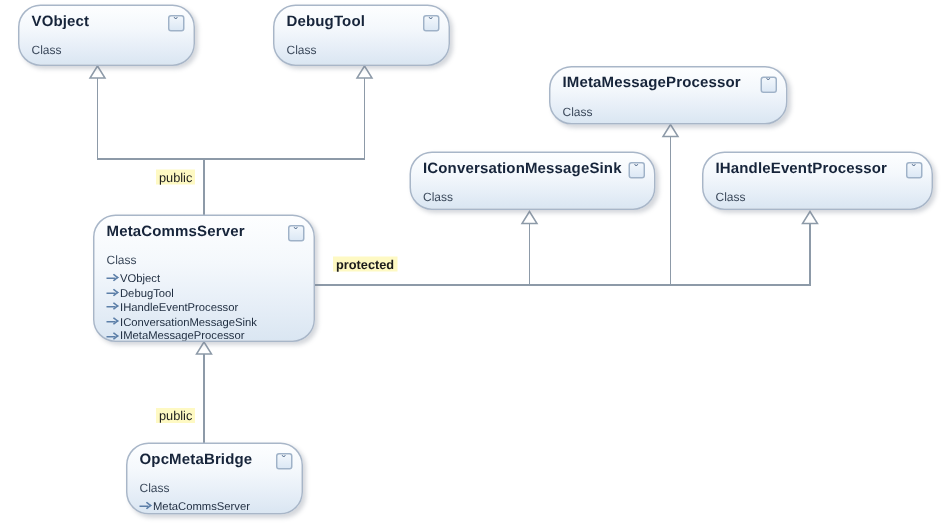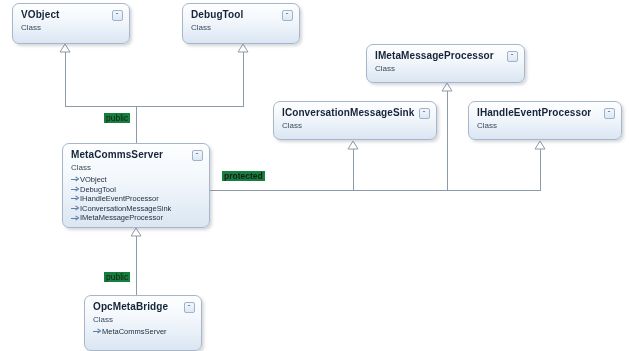--- a/index.html
+++ b/index.html
@@ -32,21 +32,21 @@
     width: 629px;
     height: 351px;
     pointer-events: none;
   }
 
   
   .uml-box {
     position: absolute;
     box-sizing: border-box;
     border: 1px solid #a8b6c8;
-    border-radius: 7px;
+    border-radius: 15px;
     background: linear-gradient(to bottom,
                 #fdfeff 0%,
                 #f4f8fc 38%,
                 #e6eef7 72%,
                 #dae6f2 100%);
     box-shadow: 2px 2px 3px rgba(120, 130, 145, 0.32);
     padding: 5px 8px 6px 8px;
     overflow: hidden;
   }
 
@@ -57,21 +57,21 @@
     line-height: 12px;
     letter-spacing: 0.1px;
     white-space: nowrap;
     padding-right: 16px;
   }
 
   .uml-stereotype {
     font-size: 8px;
     color: #3c4a5c;
     line-height: 11px;
-    margin-top: 1px;
+    margin-top: 7px;
     white-space: nowrap;
   }
 
   .uml-members {
     margin-top: 2px;
   }
 
   .uml-member {
     font-size: 7.5px;
     color: #1d2b3e;
@@ -132,21 +132,21 @@
     color: #2c4a72;
     transform: scaleX(1.15) translateY(-0.5px);
     display: block;
   }
 
   
   .conn-label {
     position: absolute;
     font-size: 8.5px;
     color: #1b1b1b;
-    background: #15803d;
+    background: #fef9c3;
     padding: 0 2px;
     line-height: 10px;
     white-space: nowrap;
   }
 </style>
 </head>
 <body>
 
 <div id="canvas">
 
@@ -242,21 +242,21 @@
       <div class="uml-member">
         <span class="member-glyph"></span>
         <span>IMetaMessageProcessor</span>
       </div>
     </div>
     <div class="collapse-btn">
       <span>ˇ</span>
     </div>
   </div>
 
-  <div class="uml-box" style="left:84px; top:295px; width:118px; height:56px;">
+  <div class="uml-box" style="left:84px; top:295px; width:118px; height:48px;">
     <div class="uml-title">OpcMetaBridge</div>
     <div class="uml-stereotype">Class</div>
     <div class="uml-members">
       <div class="uml-member">
         <span class="member-glyph"></span>
         <span>MetaCommsServer</span>
       </div>
     </div>
     <div class="collapse-btn">
       <span>ˇ</span>

